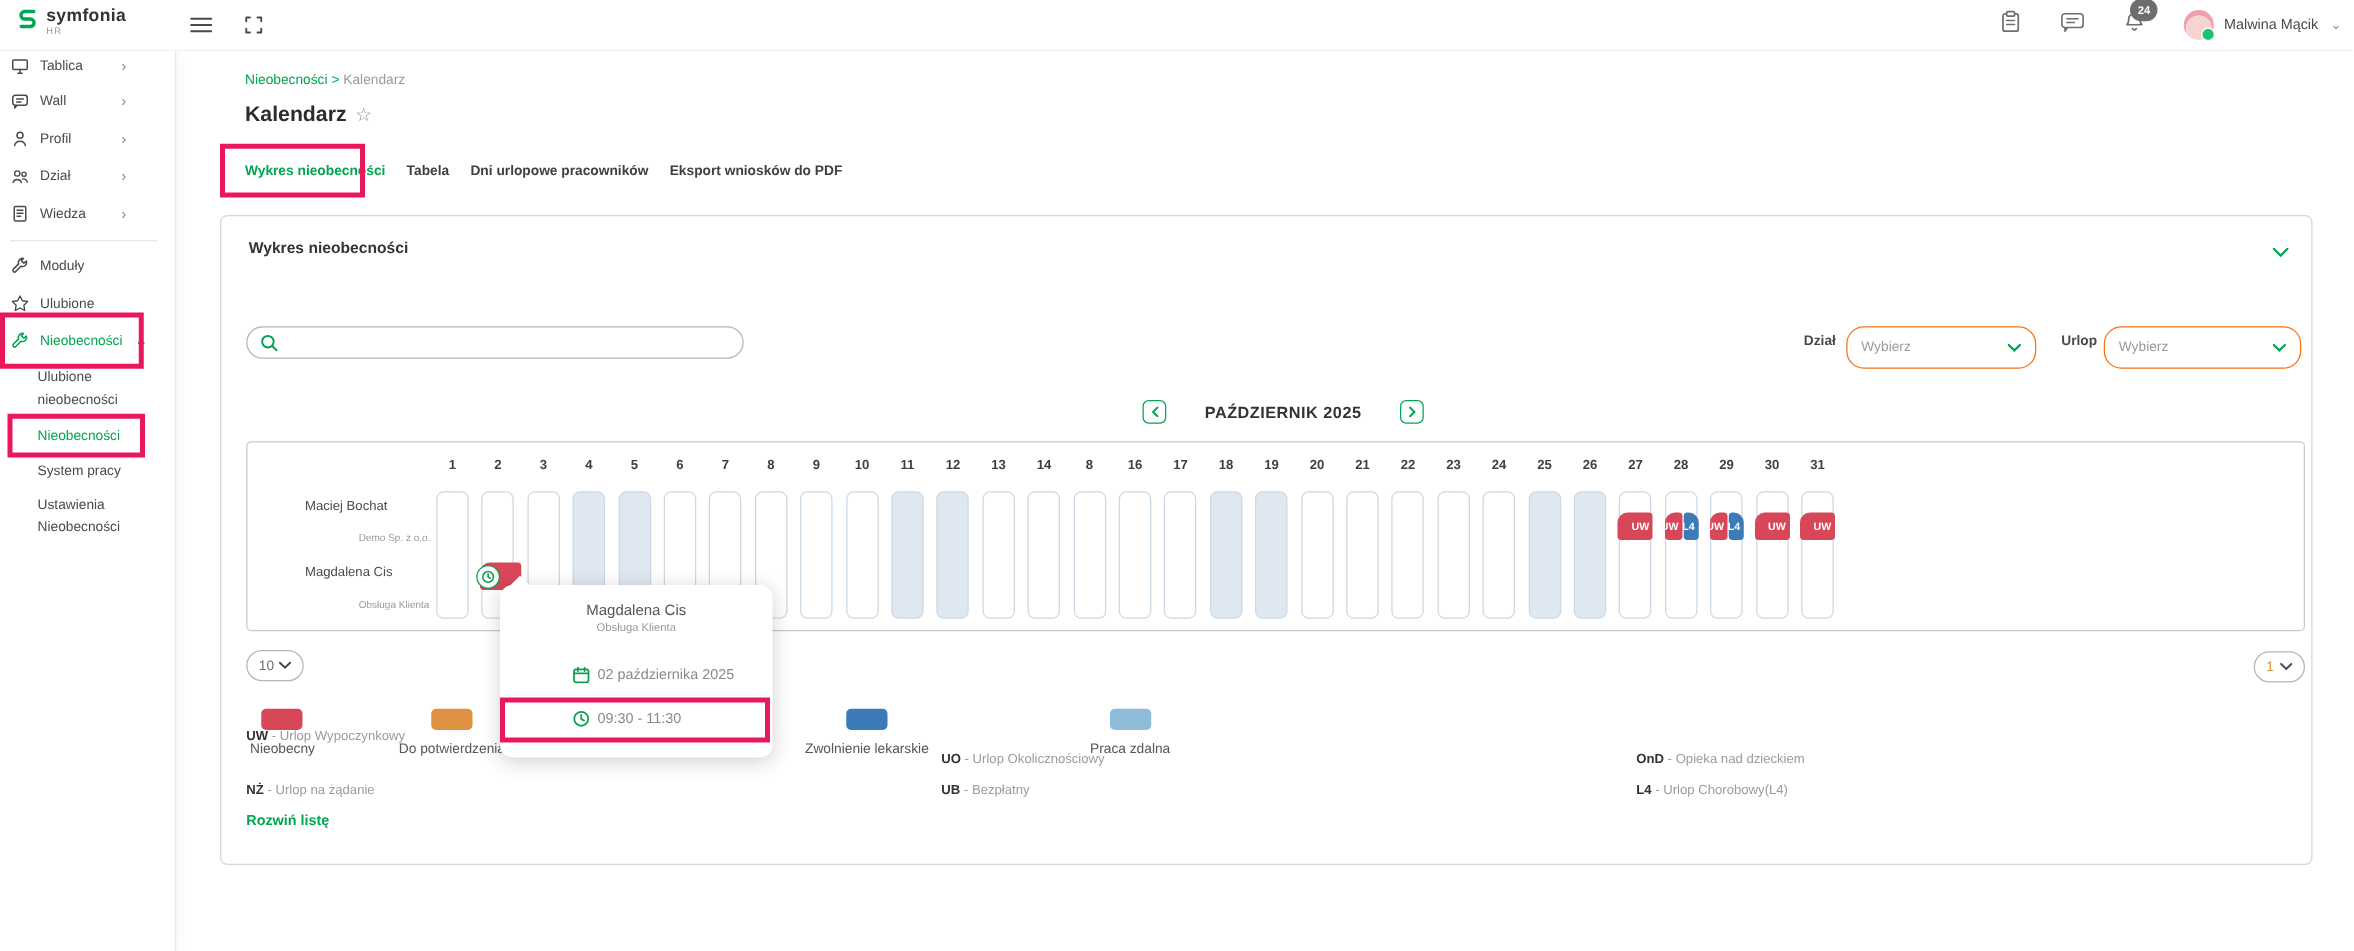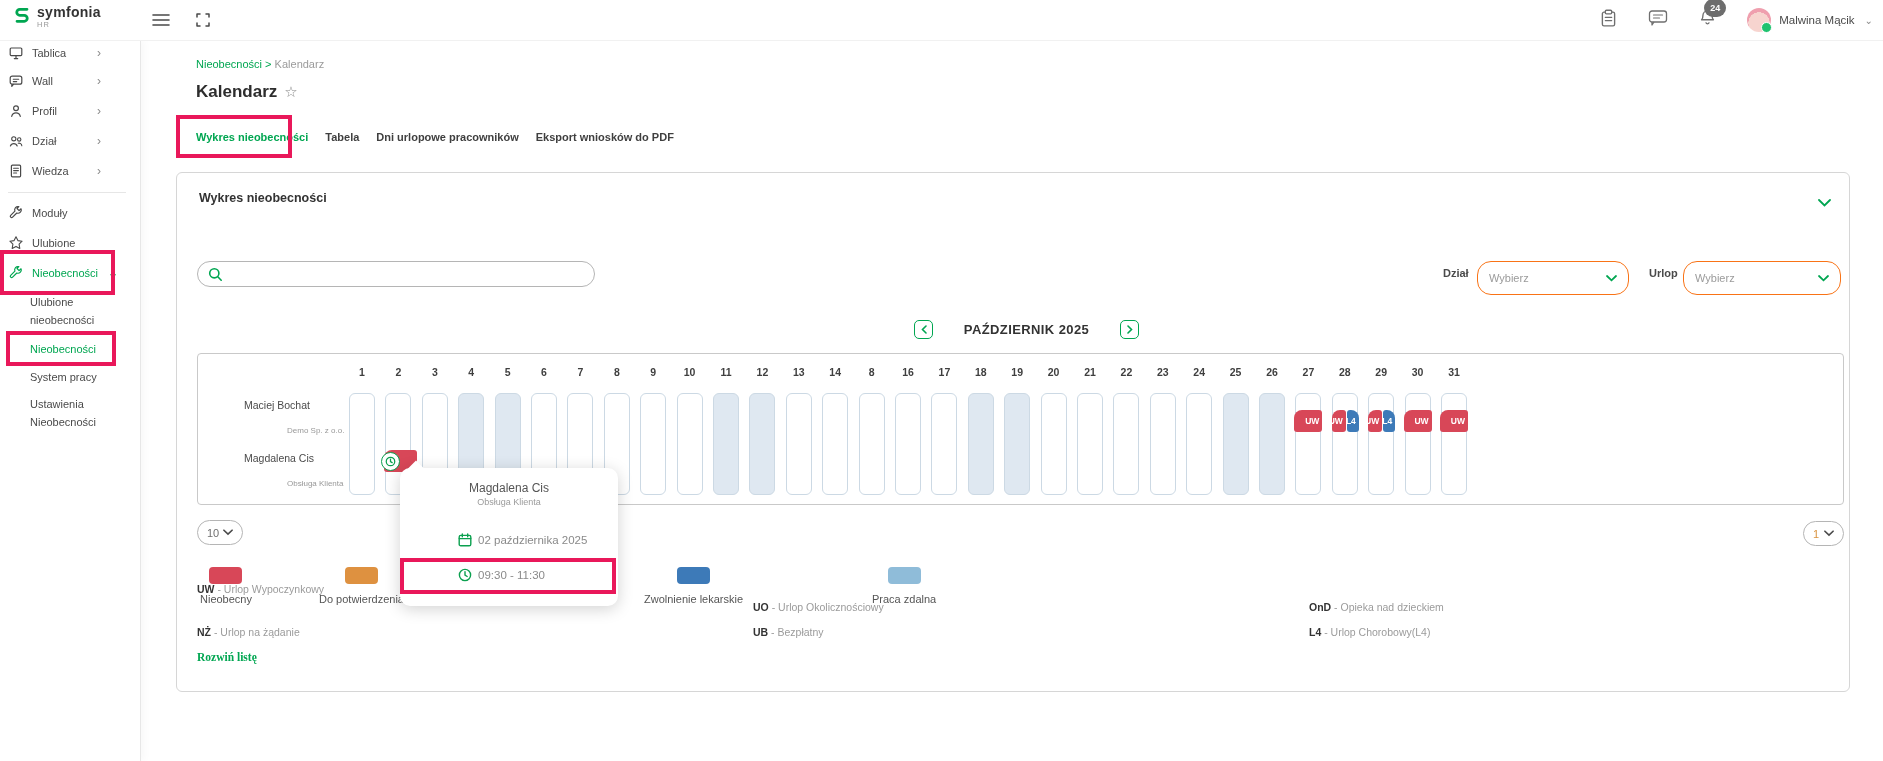--- a/index.html
+++ b/index.html
@@ -78,21 +78,21 @@
   .evt.sick{background:#3d7ab8;border-radius:3px 8px 3px 3px;}
   .clock-badge{position:absolute;width:19px;height:19px;border-radius:50%;background:#fff;border:1.6px solid #0ba04f;
        box-sizing:border-box;display:flex;align-items:center;justify-content:center;z-index:3;}
   
   .legend-item{position:absolute;top:394px;display:flex;align-items:center;gap:9px;flex-direction:column;}
   .swatch{width:33px;height:17px;border-radius:4px;}
   .legend-label{font-size:11px;color:#555;white-space:nowrap;}
   .abbr{position:absolute;font-size:10.5px;white-space:nowrap;}
   .abbr b{color:#333;}
   .abbr span{color:#9b9b9b;}
-  .expand-link{position:absolute;left:20px;top:478px;font-size:11.5px;font-weight:bold;color:#00a651;cursor:pointer;font-family:Liberation Serif, serif;}
+  .expand-link{position:absolute;left:20px;top:478px;font-size:11.5px;font-weight:bold;color:#00a651;cursor:pointer;}
   
   .tooltip{position:absolute;left:400px;top:468px;width:218px;height:138px;background:#fff;border-radius:10px;
        box-shadow:0 3px 16px rgba(0,0,0,.18);z-index:30;}
   .tip-notch{position:absolute;left:10px;top:-5px;width:12px;height:12px;background:#fff;transform:rotate(45deg);}
   .tip-name{margin-top:13px;text-align:center;font-size:12px;color:#555;}
   .tip-unit{text-align:center;font-size:9px;color:#9b9b9b;margin-top:2px;}
   .tip-row{position:absolute;left:58px;display:flex;align-items:center;gap:6px;font-size:11.5px;color:#8a8a8a;}
   
   .anno{position:absolute;border:4px solid #e9185a;z-index:40;pointer-events:none;box-sizing:border-box;}
 </style>

